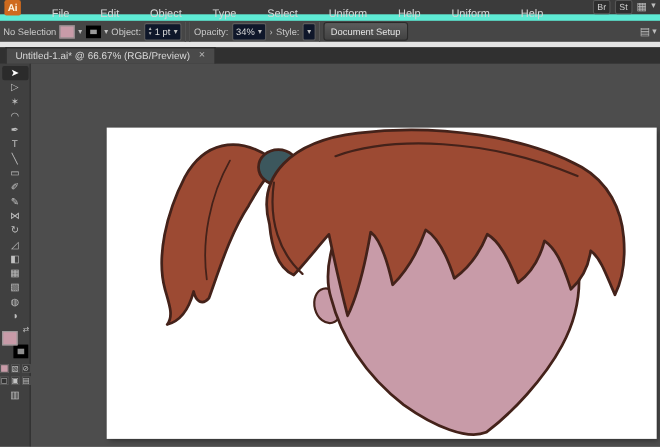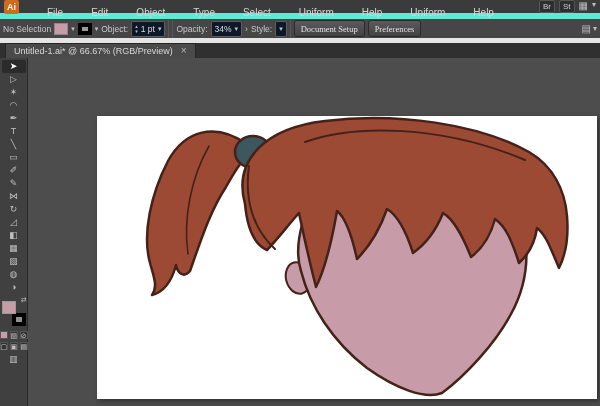--- a/index.html
+++ b/index.html
@@ -26,21 +26,21 @@
   .sw { width:14px; height:12px; border:1px solid #8a8a8a; }
   .sw-stroke { border:4px solid #000; background:#9a9a9a; }
   .tiny-caret { color:#c0c0c0; font-size:7px; }
   .dd { display:flex; align-items:center; gap:3px; background:#0f172a; border:1px solid #5d5d5d;
         border-radius:2px; height:16px; padding:0 3px; color:#dcdcdc; font-size:8.5px; white-space:nowrap; }
   .stepper-arrows { display:flex; flex-direction:column; color:#bbb; font-size:5px; line-height:5px; }
   .line-thumb { width:20px; height:2px; background:#111; }
   .brush-dot { width:7px; height:7px; border-radius:50%; background:#111; }
   .sep { width:1px; height:18px; background:#2e2e2e; border-right:1px solid #575757; }
   .btn { background:linear-gradient(#5b5b5b,#424242); border:1px solid #2a2a2a; border-radius:3px;
-         height:17px; padding:0 6px; color:#e2e2e2; font-size:8.5px; display:flex; align-items:center; white-space:nowrap;font-family:Liberation Serif, serif; }
+         height:17px; padding:0 6px; color:#e2e2e2; font-size:8.5px; display:flex; align-items:center; white-space:nowrap; }
   .cb-right { margin-left:auto; display:flex; align-items:center; gap:2px; }
 
   
   .tabbar { height:15px; background:#303030; display:flex; align-items:flex-start; padding-left:5px; flex:0 0 15px; }
   .tab { background:#4a4a4a; height:15px; display:flex; align-items:center; gap:8px;
          padding:0 8px; border:1px solid #262626; border-bottom:none; }
   .tab-title { color:#d8d8d8; font-size:9px; white-space:nowrap; }
   .tab-close { color:#b5b5b5; font-size:10px; line-height:10px; }
 
   
@@ -113,21 +113,20 @@
       <span>34%</span>
       <span class="tiny-caret">▾</span>
     </span>
     <span class="ctl-label">›</span>
     <span class="ctl-label">Style:</span>
     <span class="dd">
       <span class="tiny-caret">▾</span>
     </span>
     <span class="sep"></span>
     <span class="btn">Document Setup</span>
-    <span class="btn">Preferences</span>
     <span class="cb-right">
       <span class="mb-icon">▤</span>
       <span class="mb-caret">▾</span>
     </span>
   </div>
 
   <div class="tabbar">
     <div class="tab">
       <span class="tab-title">Untitled-1.ai* @ 66.67% (RGB/Preview)</span>
       <span class="tab-close">×</span>

